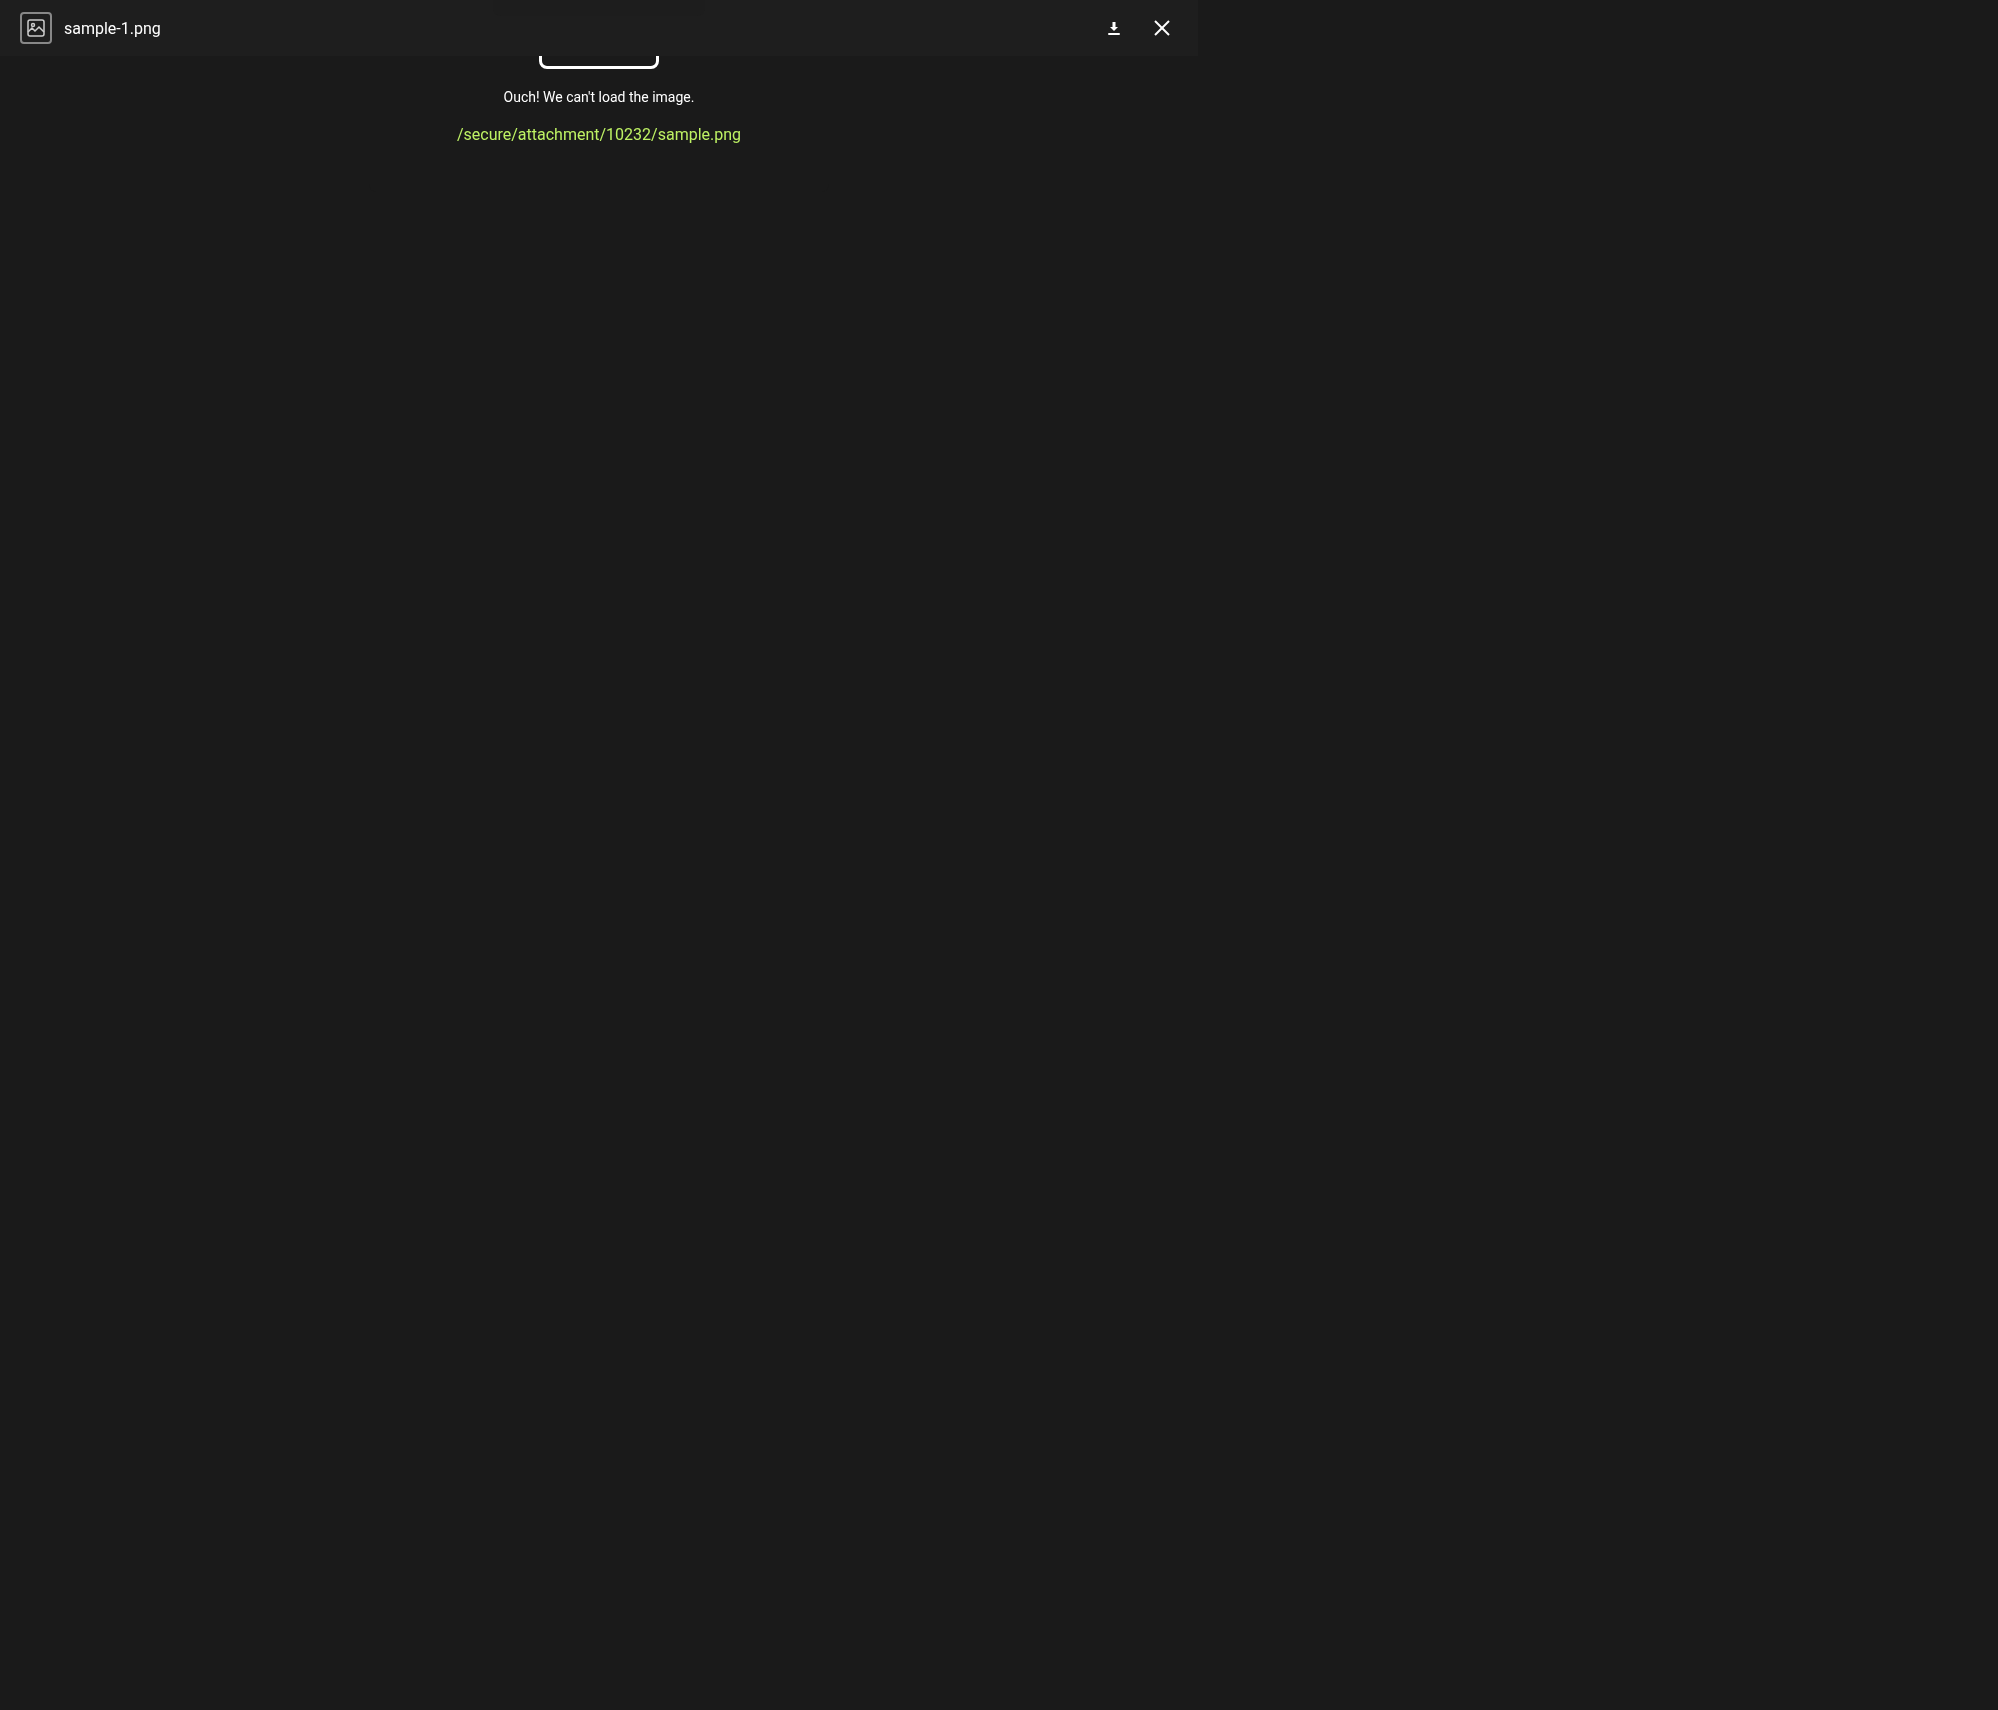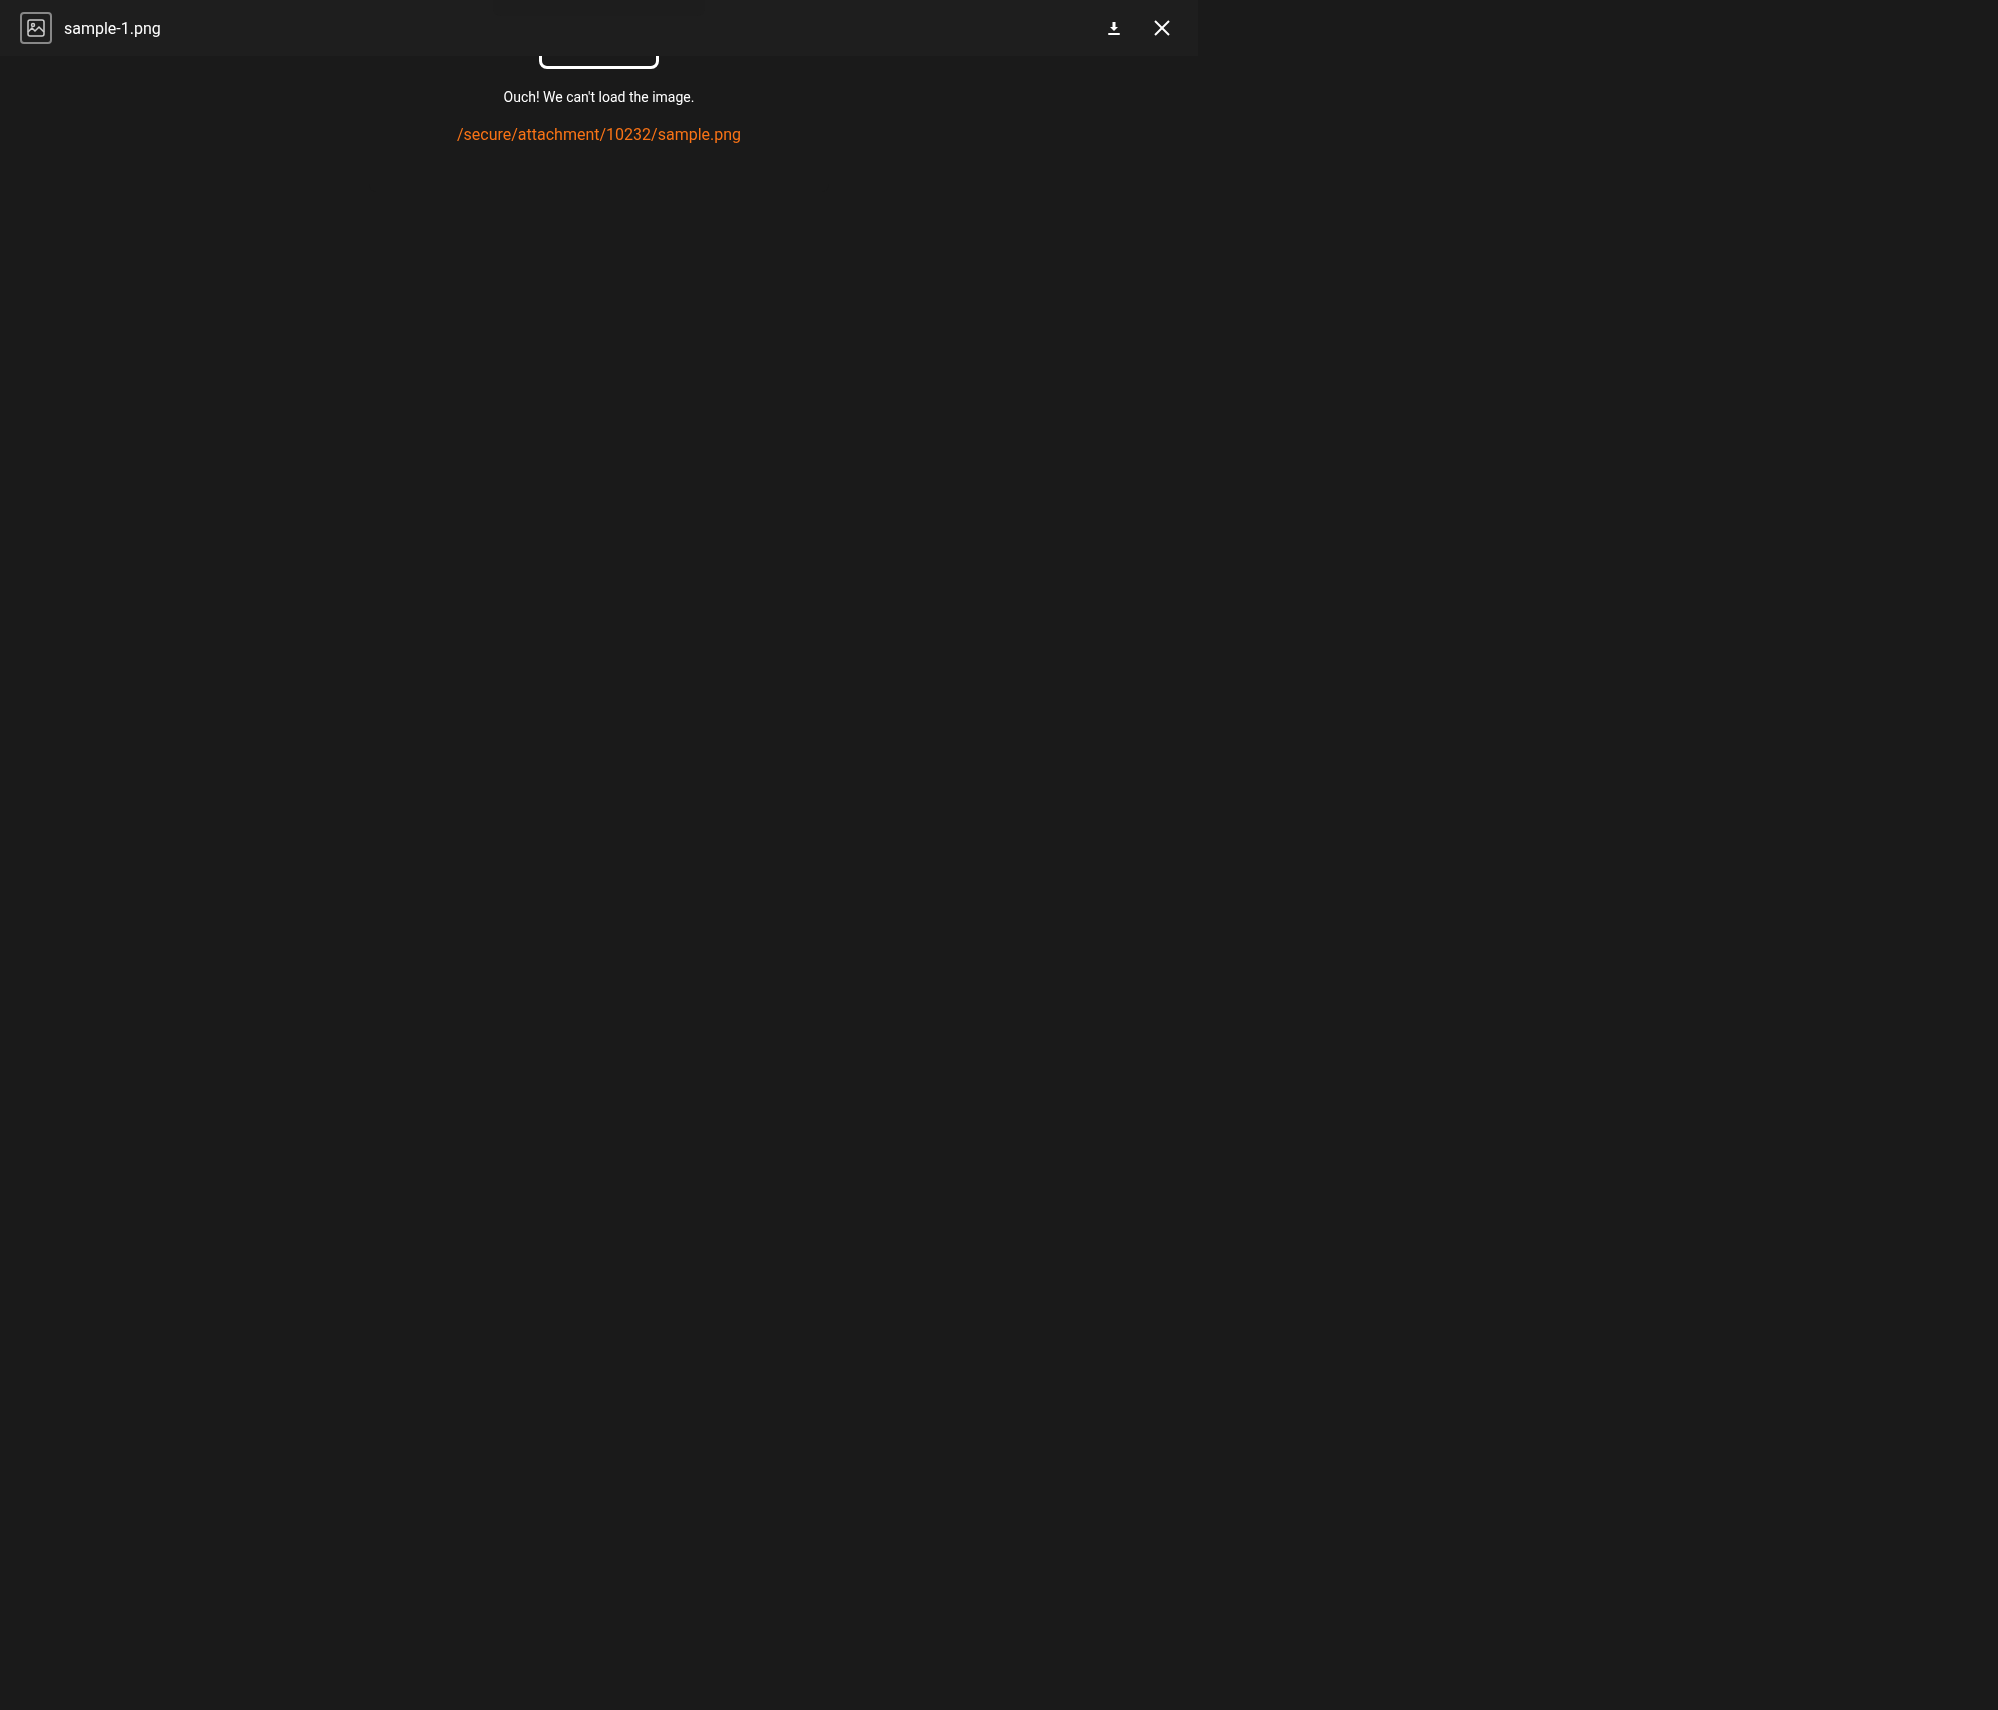--- a/index.html
+++ b/index.html
@@ -124,21 +124,21 @@
       position: relative;
     }
 
     .modal-error-text {
       color: #ffffff;
       font-size: 14px;
       text-align: center;
     }
 
     .modal-path-text {
-      color: #f97316;
+      color: #bef264;
       font-size: 16px;
       text-align: center;
     }
 
     
     .image-viewer-footer {
       position: absolute;
       bottom: 40px;
       left: 50%;
       transform: translateX(-50%);

